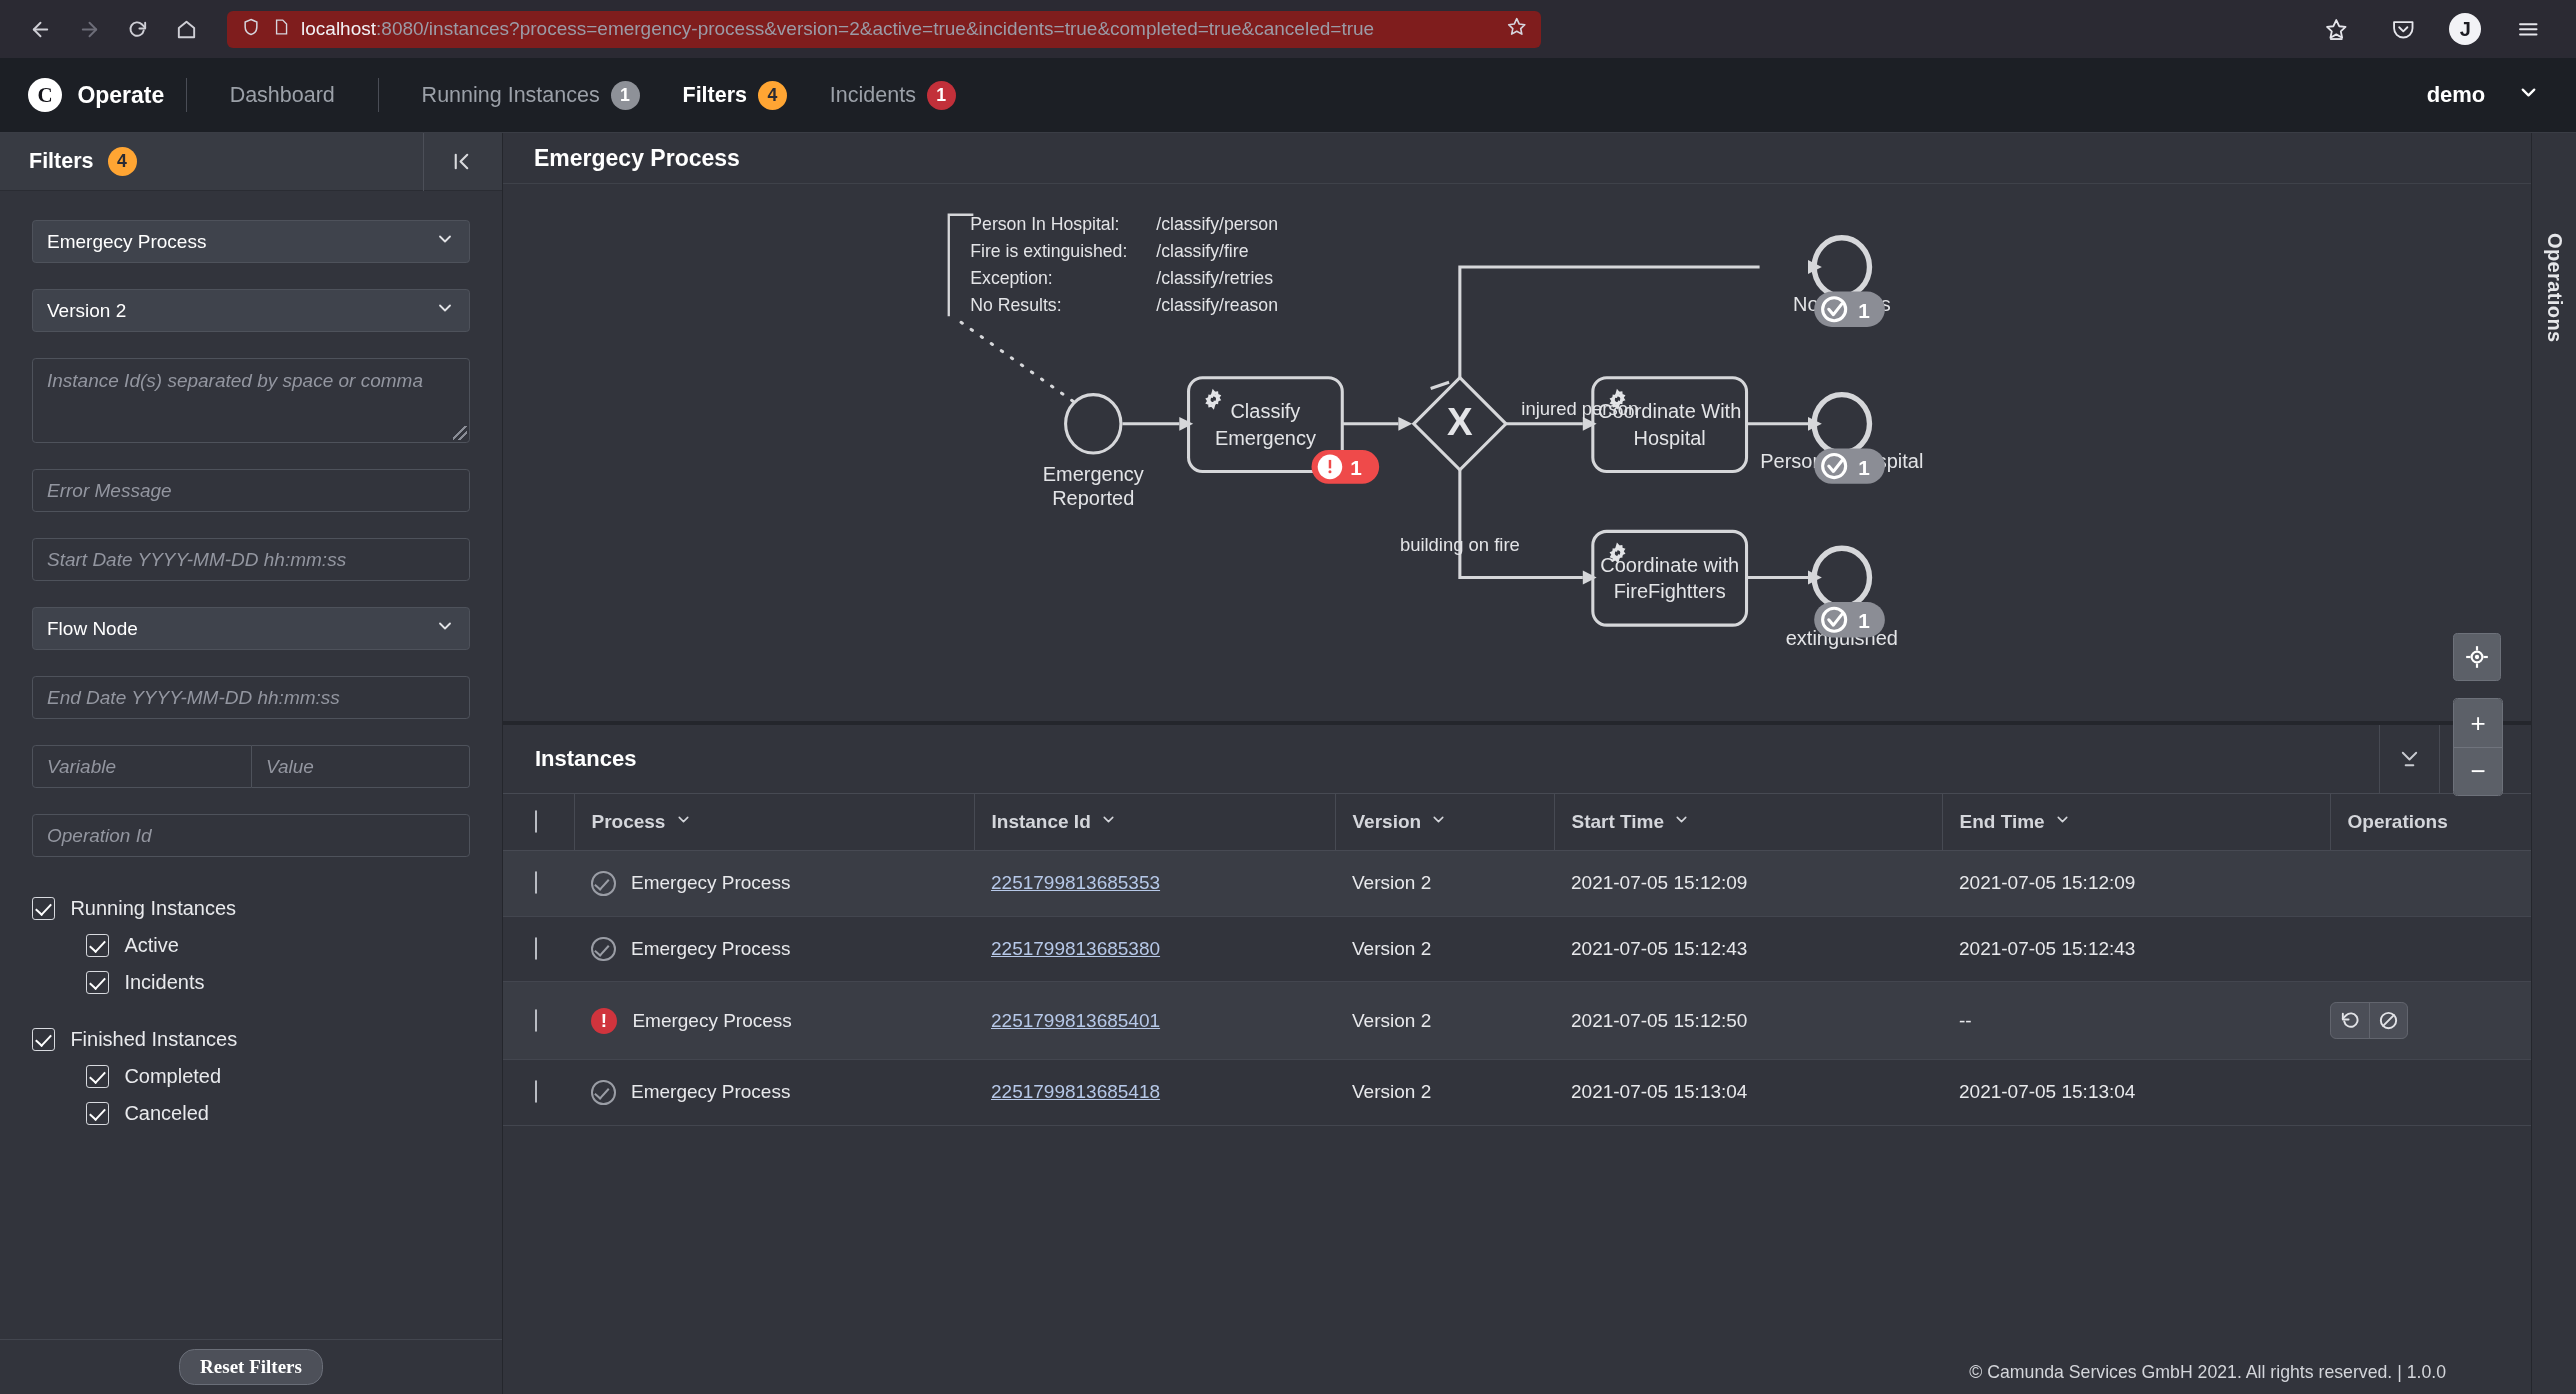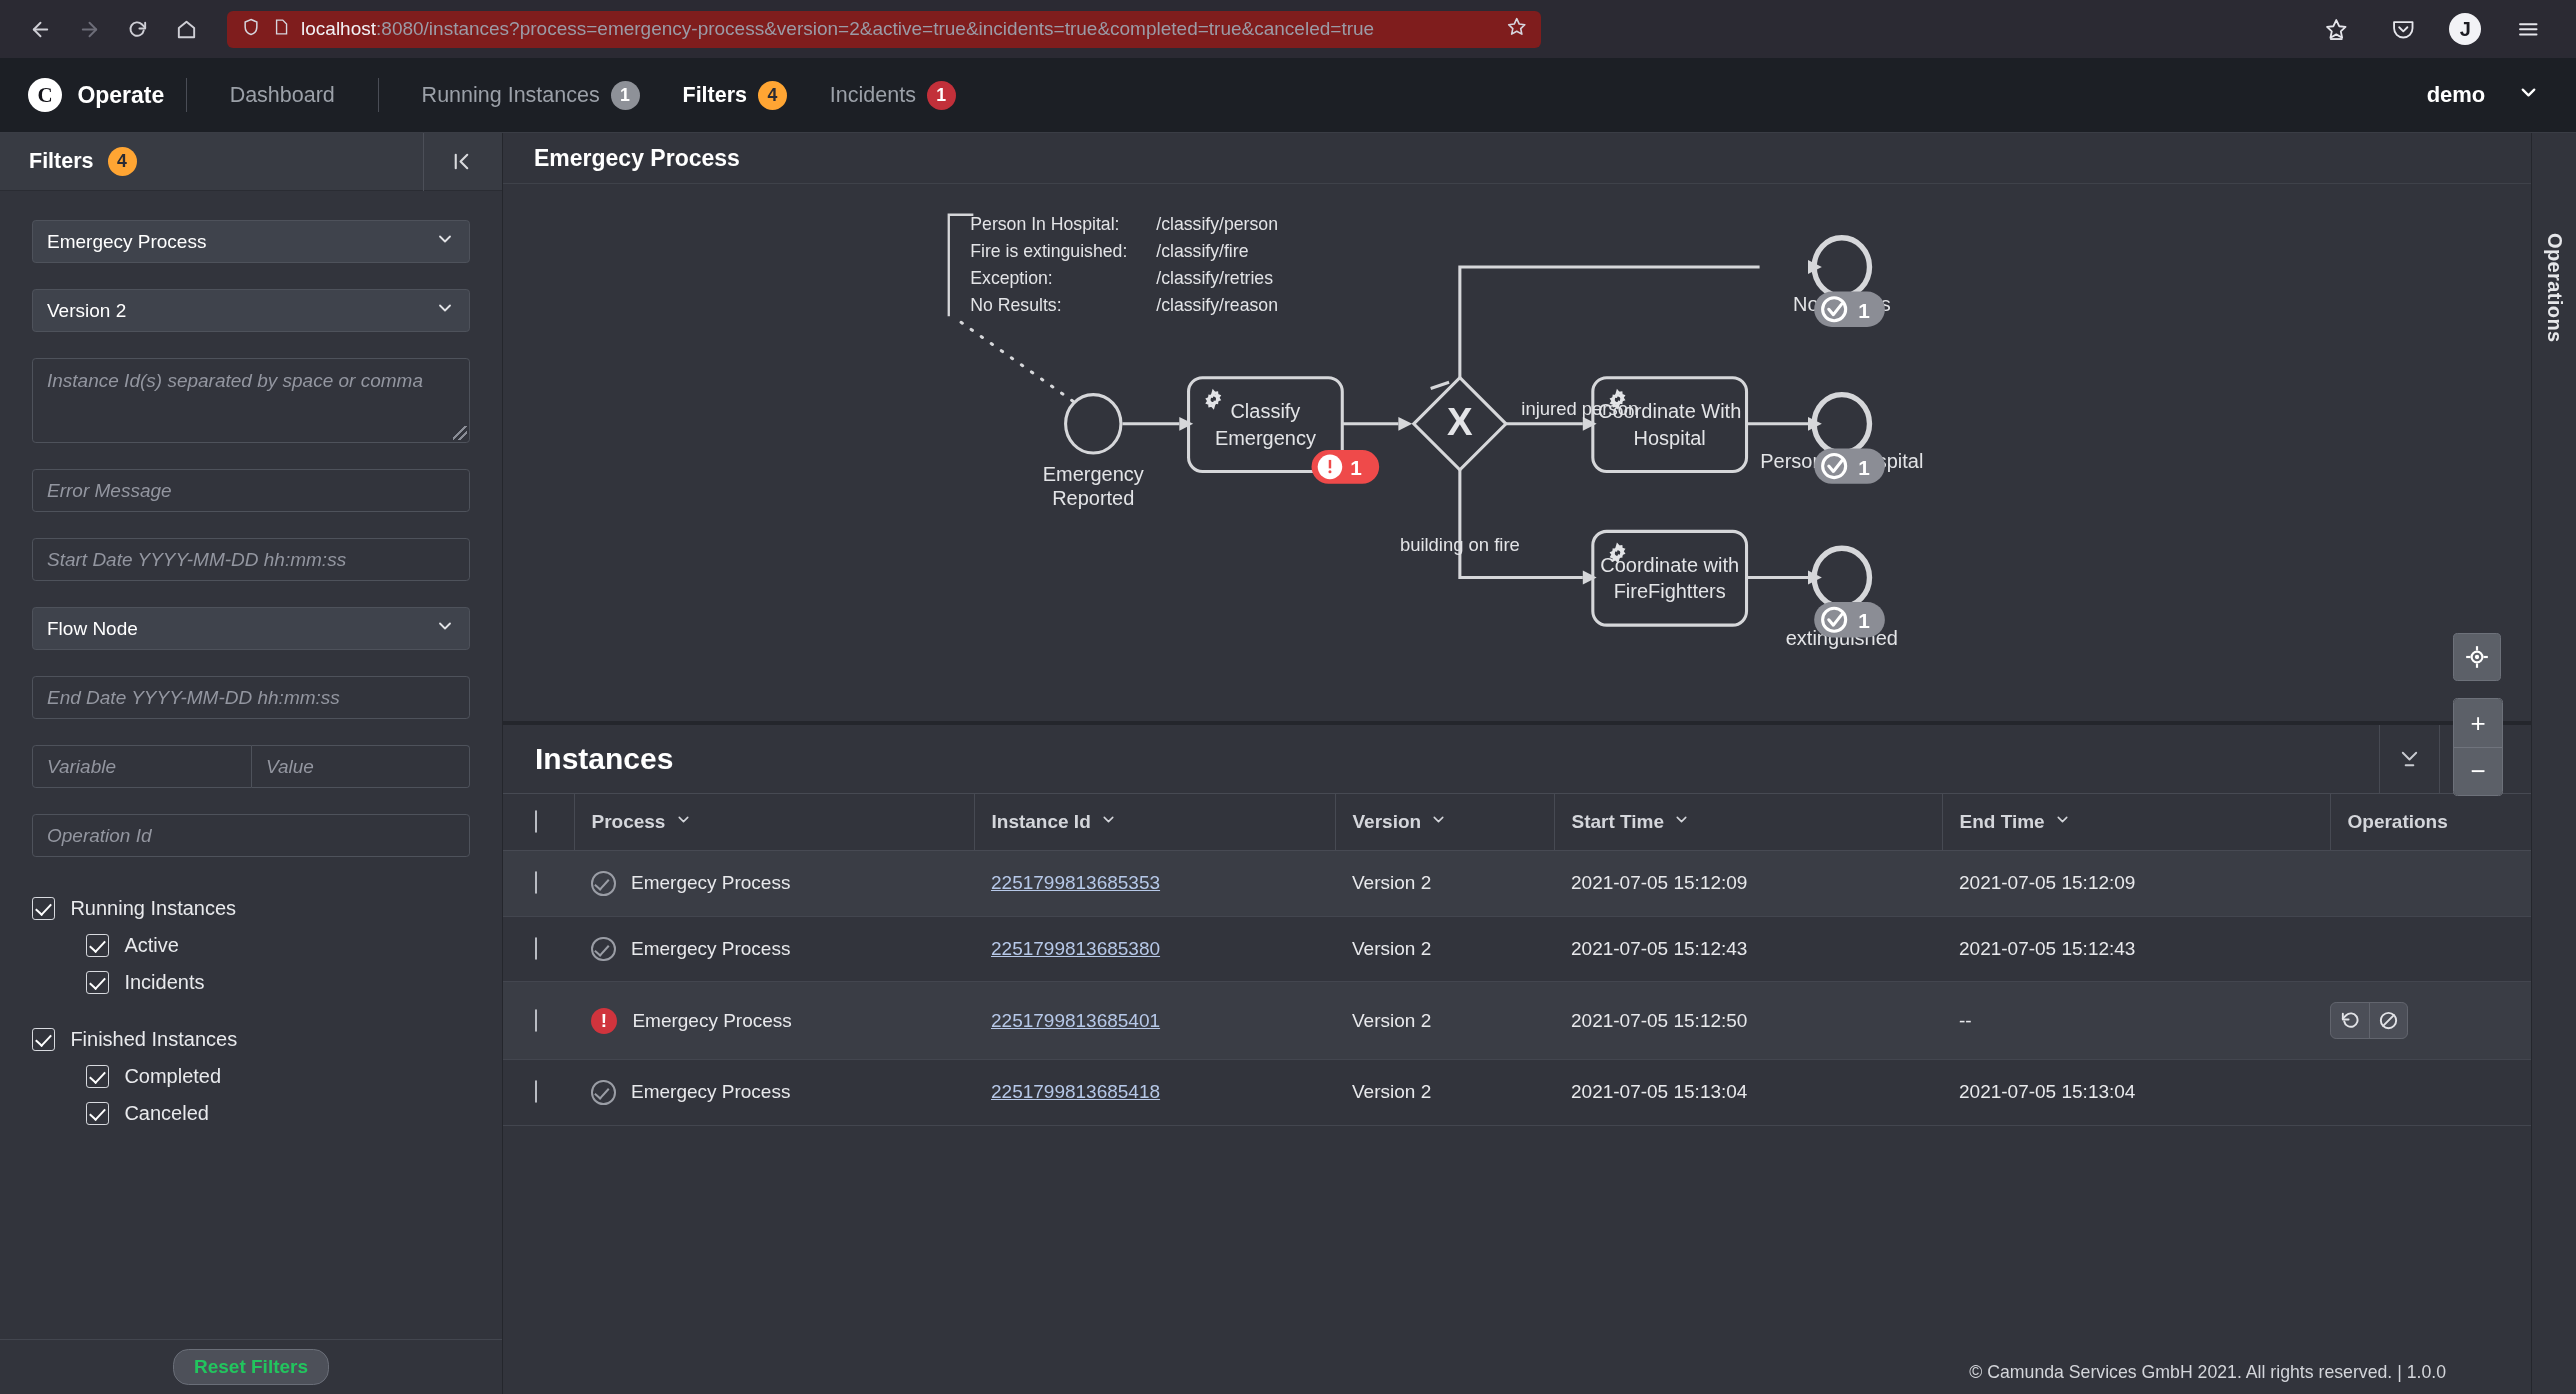--- a/index.html
+++ b/index.html
@@ -125,21 +125,21 @@
   }
   .cblabel { color: #e9eaed; font-size: 20px; }
   .cbgap { height: 20px; }
 
   .sidebar-foot {
     height: 55px; display: flex; align-items: center; justify-content: center;
     border-top: 0.8px solid #43464f;
   }
   .reset-btn {
     background: #4d5059; border: 0.8px solid #6a6e78; border-radius: 15.4px;
-    color: #22c55e; font-size: 19px; font-weight: bold; padding: 6.1px 20px;
+    color: #ffffff; font-size: 19px; font-weight: bold; padding: 6.1px 20px; font-family: Liberation Serif, serif;
   }
 
   
   .main { flex: 1; display: flex; flex-direction: column; background: #2c2c34; position: relative; }
 
   .diagram-panel { height: 592px; background: #32343c; display: flex; flex-direction: column; border-bottom: 4.6px solid #24262c; position: relative; }
   .diagram-head { height: 51px; display: flex; align-items: center; padding: 0 31px; border-bottom: 0.8px solid #3f424a; }
   .diagram-title { color: #fff; font-size: 23px; font-weight: bold; }
   .diagram-canvas { flex: 1; position: relative; overflow: hidden; }
   .diagram-canvas svg { position: absolute; inset: 0; }
@@ -153,21 +153,21 @@
   .zgroup { display: flex; flex-direction: column; border-radius: 4.6px; overflow: hidden; border: 0.8px solid #6d717a; }
   .zgroup .zbtn { border: none; border-radius: 0; }
   .zgroup .zbtn + .zbtn { border-top: 0.8px solid #70747d; }
 
   
   .inst-panel { flex: 1; background: #32343c; display: flex; flex-direction: column; }
   .inst-head {
     height: 69px; display: flex; align-items: center; padding: 0 32px;
     border-bottom: 1.5px solid #474a53;
   }
-  .inst-title { color: #fff; font-size: 30px; font-weight: bold; }
+  .inst-title { color: #fff; font-size: 22px; font-weight: bold; }
   .inst-actions { margin-left: auto; display: flex; align-items: stretch; height: 69px; }
   .inst-actions .iact {
     width: 60px; display: flex; align-items: center; justify-content: center;
     color: #c9cbd1; border-left: 0.8px solid #474a53;
   }
   table.instances { width: 100%; border-collapse: collapse; table-layout: fixed; }
   table.instances th {
     text-align: left; color: #d4d6db; font-size: 19px; font-weight: bold;
     padding: 17px 0 17px 0; border-right: 0.8px solid #474a53; border-bottom: 0.8px solid #474a53;
     vertical-align: middle;

